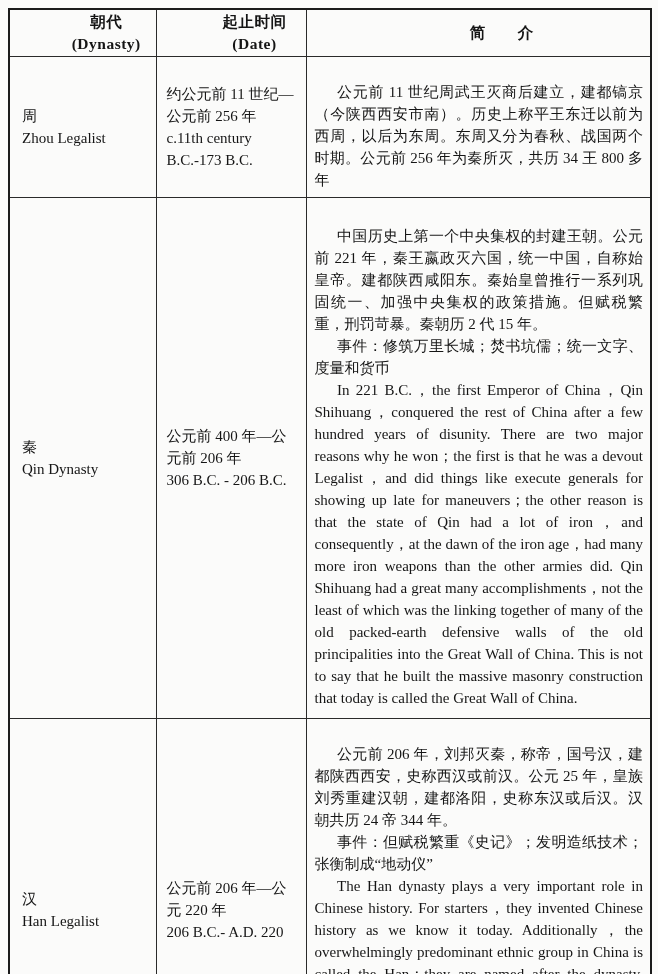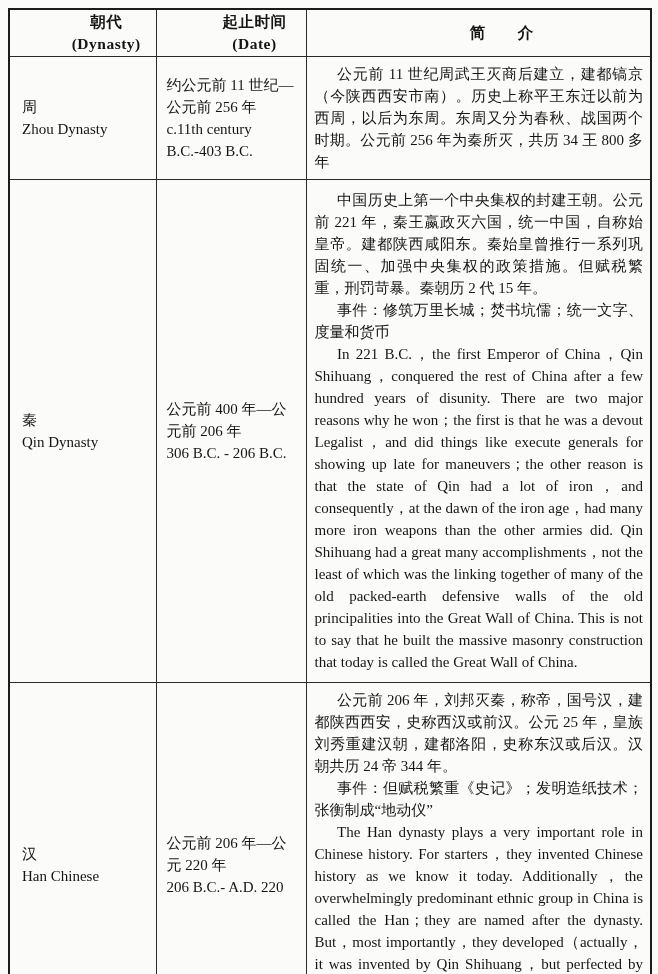--- a/index.html
+++ b/index.html
@@ -48,21 +48,21 @@
   td.cell-dynasty {
     vertical-align: middle;
     padding: 0 6px 0 12px;
   }
   td.cell-date {
     vertical-align: middle;
     padding: 0 8px 0 10px;
   }
   td.cell-intro {
     vertical-align: middle;
-    padding: 6px 7px 6px 8px;
+    padding: 24px 7px 6px 8px;
     text-align: justify;
   }
   tr.row-zhou td { height: 106px; }
   tr.row-qin  td { height: 490px; }
   tr.row-han  td { height: 313px; }
 
   .para {
     margin: 0;
     text-indent: 1.5em;
     text-align: justify;
@@ -83,25 +83,25 @@
       <tr>
         <th>朝代(Dynasty)</th>
         <th>起止时间(Date)</th>
         <th>简　　介</th>
       </tr>
     </thead>
     <tbody>
       <tr class="row-zhou">
         <td class="cell-dynasty">
           <span class="name-line">周</span>
-          <span class="name-line">Zhou Dynasty</span>
+          <span class="name-line">Zhou Legalist</span>
         </td>
         <td class="cell-date">
           <span class="date-line">约公元前 11 世纪—公元前 256 年</span>
-          <span class="date-line">c.11th century B.C.-403 B.C.</span>
+          <span class="date-line">c.11th century B.C.-173 B.C.</span>
         </td>
         <td class="cell-intro">
           <p class="para">公元前 11 世纪周武王灭商后建立，建都镐京（今陕西西安市南）。历史上称平王东迁以前为西周，以后为东周。东周又分为春秋、战国两个时期。公元前 256 年为秦所灭，共历 34 王 800 多年</p>
         </td>
       </tr>
       <tr class="row-qin">
         <td class="cell-dynasty">
           <span class="name-line">秦</span>
           <span class="name-line">Qin Dynasty</span>
         </td>
@@ -111,21 +111,21 @@
         </td>
         <td class="cell-intro">
           <p class="para">中国历史上第一个中央集权的封建王朝。公元前 221 年，秦王嬴政灭六国，统一中国，自称始皇帝。建都陕西咸阳东。秦始皇曾推行一系列巩固统一、加强中央集权的政策措施。但赋税繁重，刑罚苛暴。秦朝历 2 代 15 年。</p>
           <p class="para">事件：修筑万里长城；焚书坑儒；统一文字、度量和货币</p>
           <p class="para">In 221 B.C.，the first Emperor of China，Qin Shihuang，conquered the rest of China after a few hundred years of disunity. There are two major reasons why he won；the first is that he was a devout Legalist，and did things like execute generals for showing up late for maneuvers；the other reason is that the state of Qin had a lot of iron，and consequently，at the dawn of the iron age，had many more iron weapons than the other armies did. Qin Shihuang had a great many accomplishments，not the least of which was the linking together of many of the old packed-earth defensive walls of the old principalities into the Great Wall of China. This is not to say that he built the massive masonry construction that today is called the Great Wall of China.</p>
         </td>
       </tr>
       <tr class="row-han">
         <td class="cell-dynasty">
           <span class="name-line">汉</span>
-          <span class="name-line">Han Chinese</span>
+          <span class="name-line">Han Legalist</span>
         </td>
         <td class="cell-date">
           <span class="date-line">公元前 206 年—公元 220 年</span>
           <span class="date-line">206 B.C.- A.D. 220</span>
         </td>
         <td class="cell-intro">
           <p class="para">公元前 206 年，刘邦灭秦，称帝，国号汉，建都陕西西安，史称西汉或前汉。公元 25 年，皇族刘秀重建汉朝，建都洛阳，史称东汉或后汉。汉朝共历 24 帝 344 年。</p>
           <p class="para">事件：但赋税繁重《史记》；发明造纸技术；张衡制成“地动仪”</p>
           <p class="para">The Han dynasty plays a very important role in Chinese history. For starters，they invented Chinese history as we know it today. Additionally，the overwhelmingly predominant ethnic group in China is called the Han；they are named after the dynasty. But，most importantly，they developed（actually，it was invented by Qin Shihuang，but perfected by the Han）the administrative model which every successive dynasty would copy，lock，stock，and barrel.</p>
         </td>

